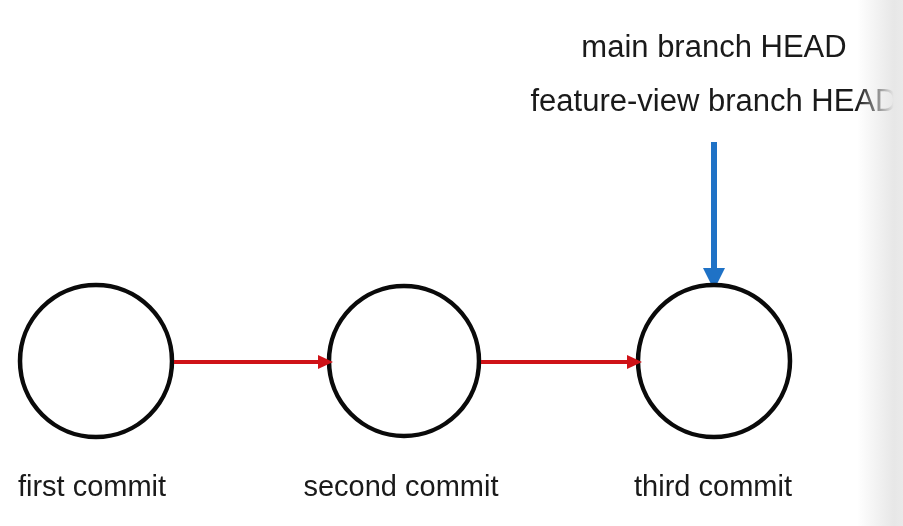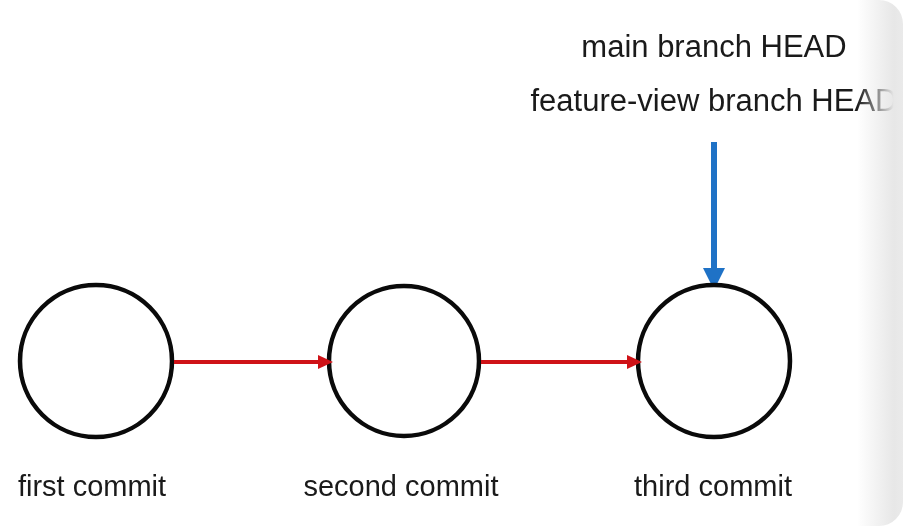--- a/index.html
+++ b/index.html
@@ -7,21 +7,20 @@
     padding: 0;
     background: #ffffff;
     font-family: "Liberation Sans", sans-serif;
   }
   #canvas {
     position: relative;
     width: 903px;
     height: 526px;
     background: #ffffff;
     overflow: hidden;
-    border-radius: 24px;
   }
   #page-edge {
     position: absolute;
     top: 0;
     right: 0;
     width: 46px;
     height: 526px;
     background: linear-gradient(to right, rgba(232,232,232,0) 0%, #e7e7e7 80%, #eaeaea 100%);
     pointer-events: none;
   }

